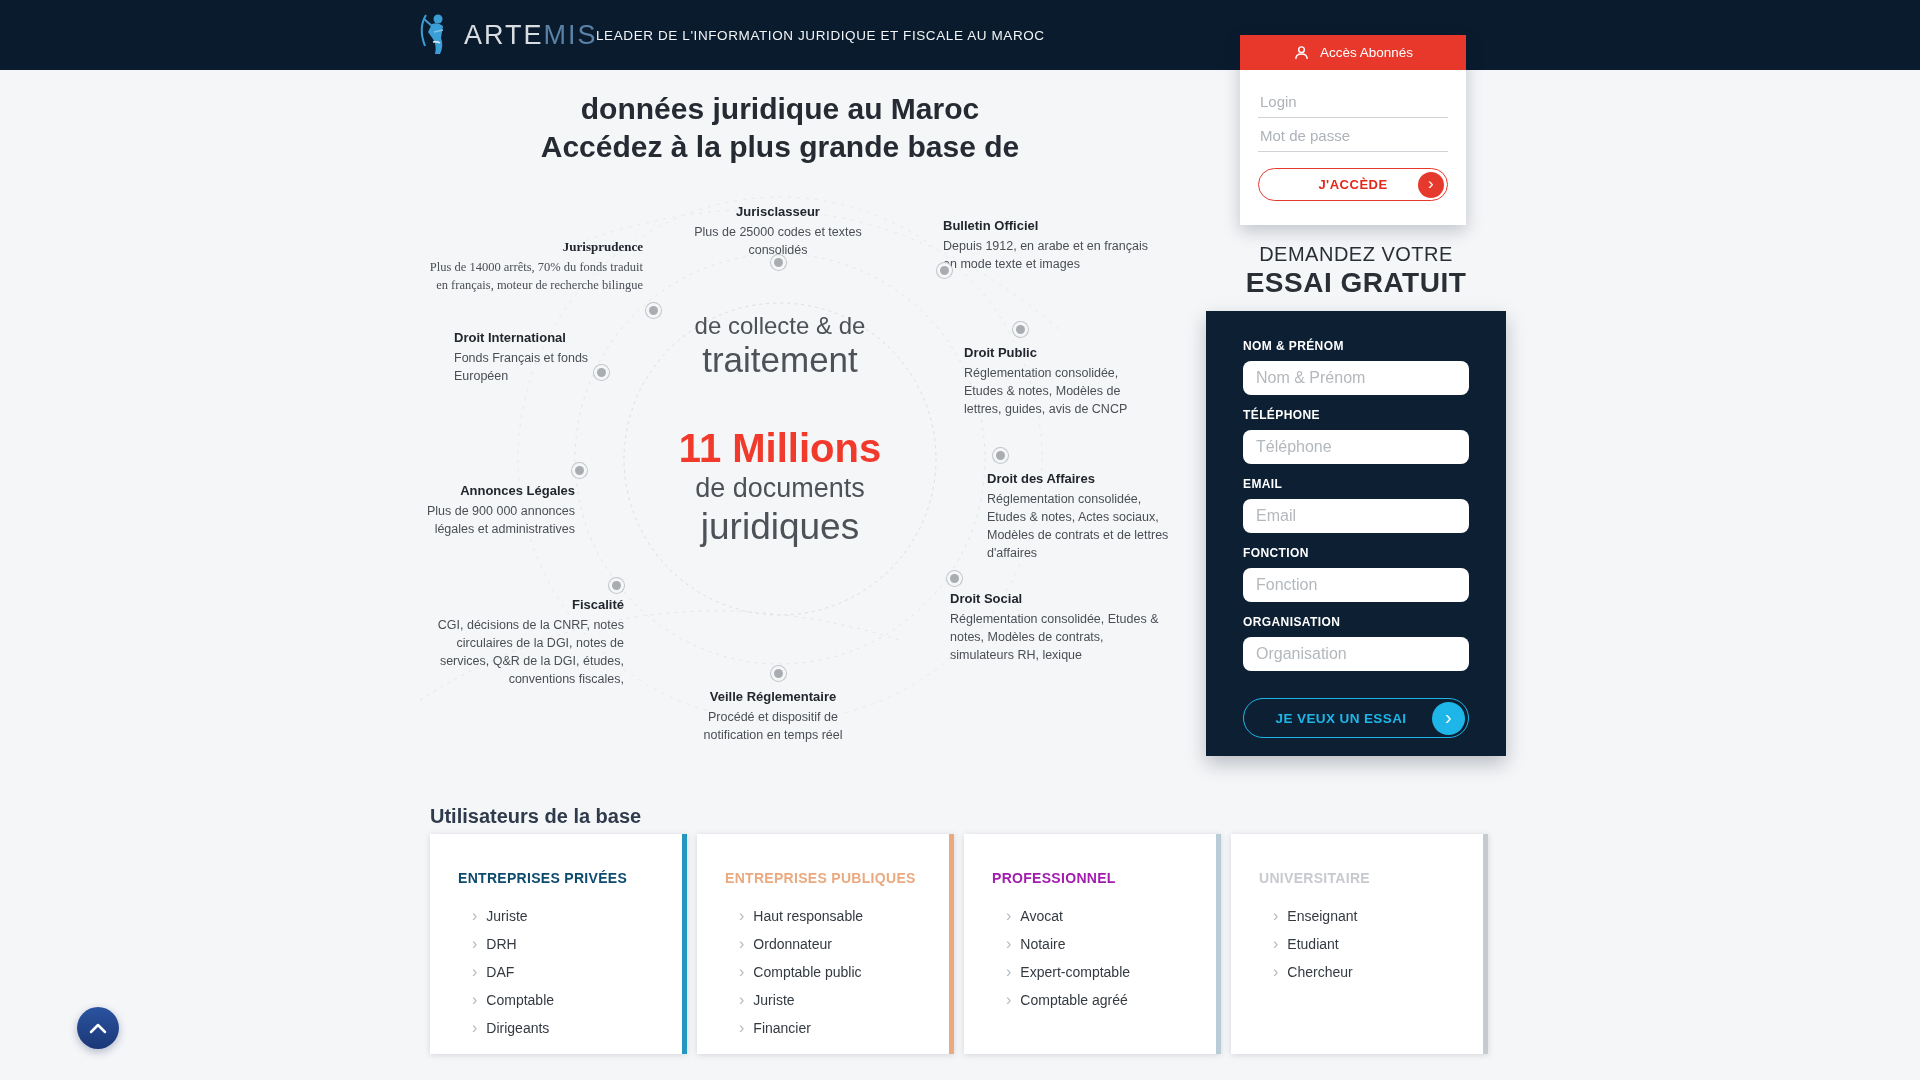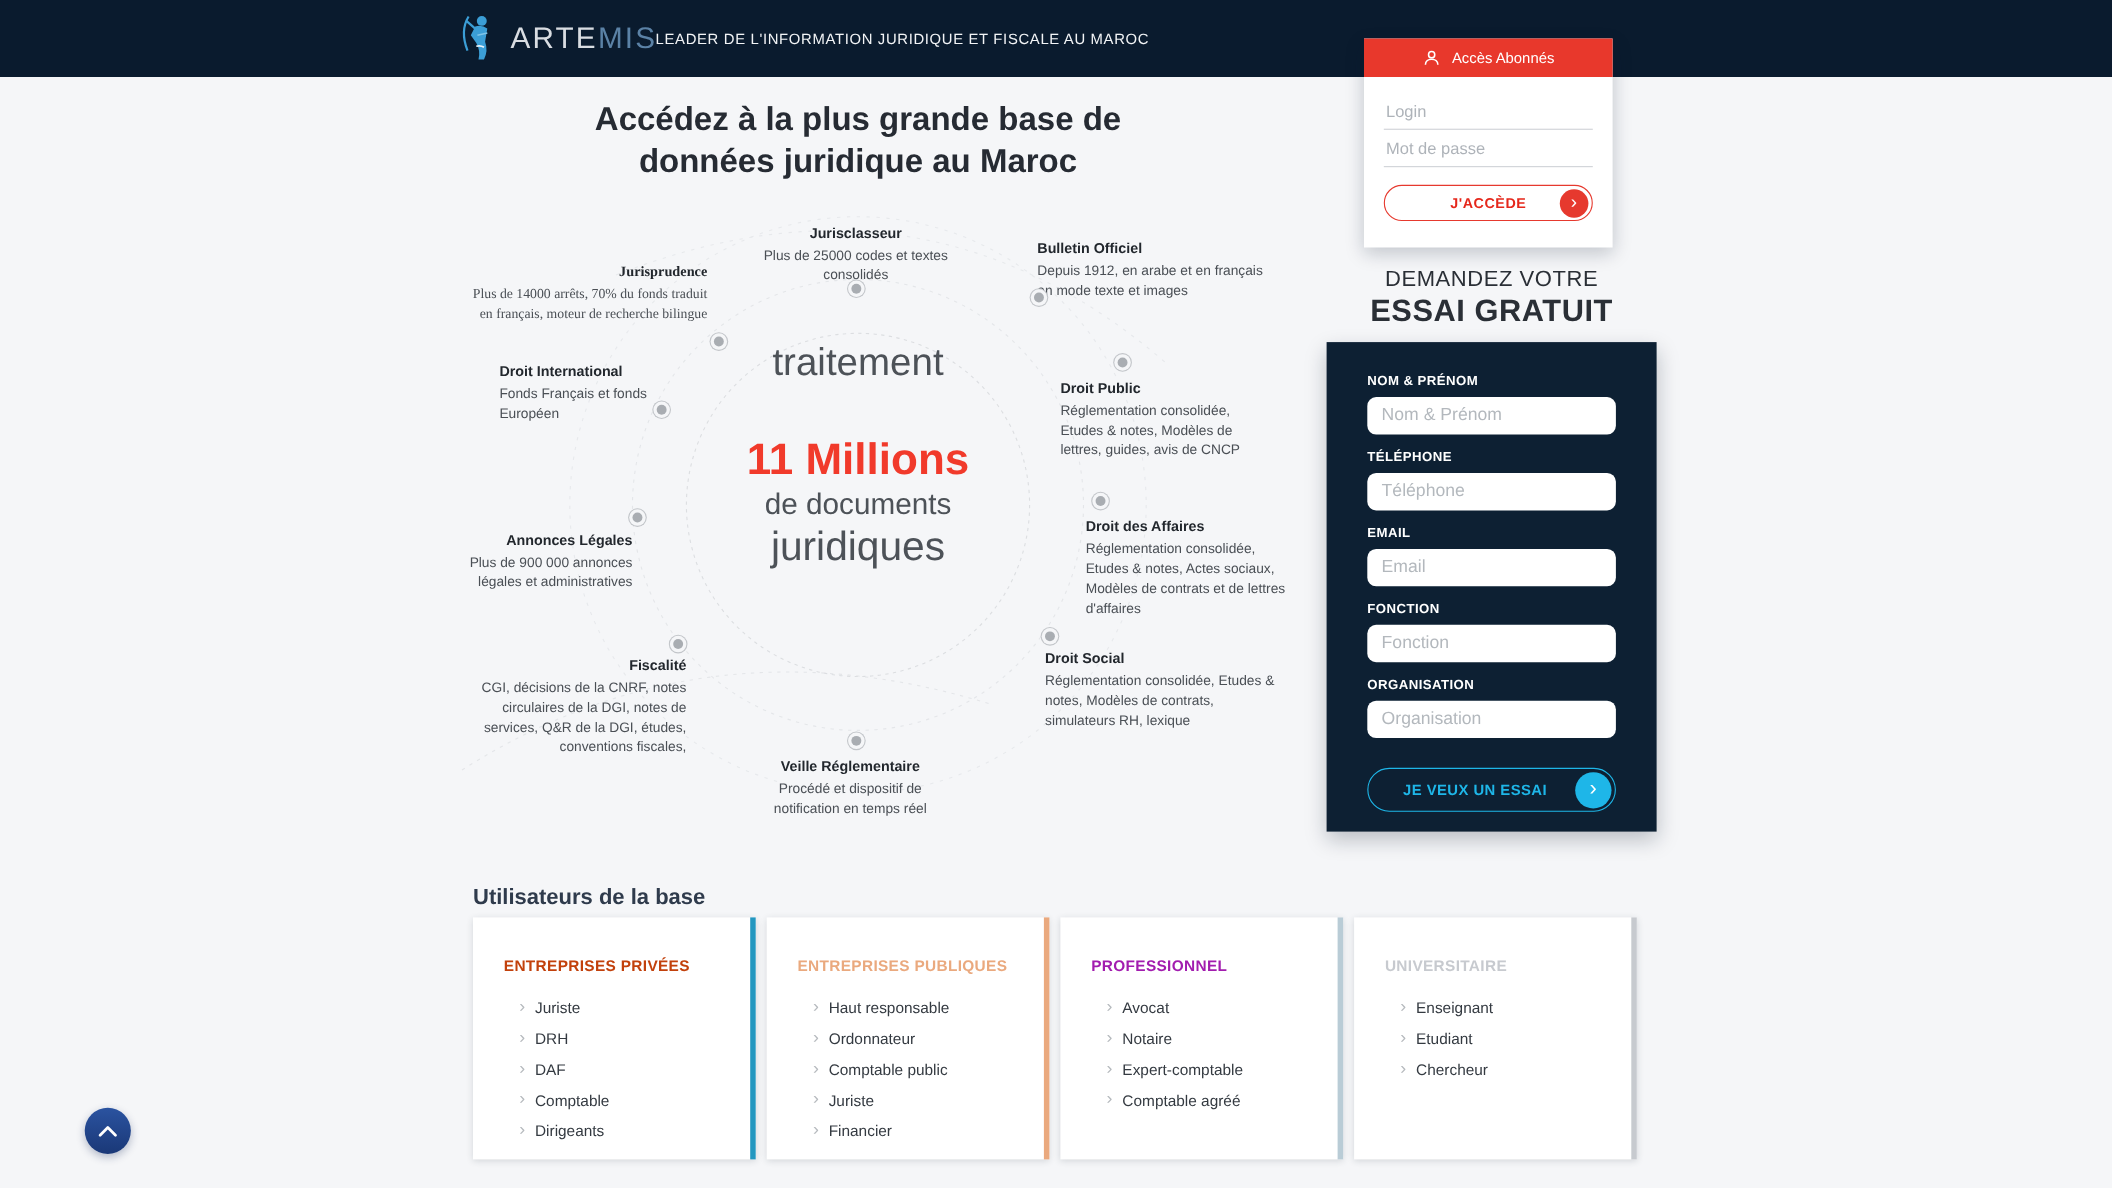--- a/index.html
+++ b/index.html
@@ -124,25 +124,26 @@
     <input class="login-input" type="text" placeholder="Login" style="">
     <input class="login-input" type="password" placeholder="Mot de passe" style="">
     <button class="btn-access">
       <span>J'ACCÈDE</span>
       <span class="circ">›</span>
     </button>
   </div>
 </div>
 
 <div class="hero-title">
+  <div>données juridique au Maroc</div>
   <div>Accédez à la plus grande base de</div>
-  <div>données juridique au Maroc</div>
 </div>
 
 <div class="center-stack">
+  <div class="c-sub1">de collecte &amp; de</div>
   <div class="c-word1">traitement</div>
   <div class="c-mill">11 Millions</div>
   <div class="c-sub2">de documents</div>
   <div class="c-word2">juridiques</div>
 </div>
 
 <div class="node n-jurisprudence"><b>Jurisprudence</b><span>Plus de 14000 arrêts, 70% du fonds traduit en français, moteur de recherche bilingue</span></div>
 <div class="node n-jurisclasseur"><b>Jurisclasseur</b><span>Plus de 25000 codes et textes consolidés</span></div>
 <div class="node n-bulletin"><b>Bulletin Officiel</b><span>Depuis 1912, en arabe et en français en mode texte et images</span></div>
 <div class="node n-intl"><b>Droit International</b><span>Fonds Français et fonds Européen</span></div>
@@ -182,21 +183,21 @@
   <button class="btn-trial">
     <span>JE VEUX UN ESSAI</span>
     <span class="circ">›</span>
   </button>
 </div>
 
 <div class="users-heading">Utilisateurs de la base</div>
 
 <div class="ucard card-1">
   <div class="stripe" style="background-color: rgb(35, 151, 192);"></div>
-  <div class="ucard-title" style="color: #c2410c;">ENTREPRISES PRIVÉES</div>
+  <div class="ucard-title" style="color: #0c4a6e;">ENTREPRISES PRIVÉES</div>
   <div class="uitem">
       <span class="chev">›</span>
       <span>Juriste</span>
     </div>
   <div class="uitem">
       <span class="chev">›</span>
       <span>DRH</span>
     </div>
   <div class="uitem">
       <span class="chev">›</span>

